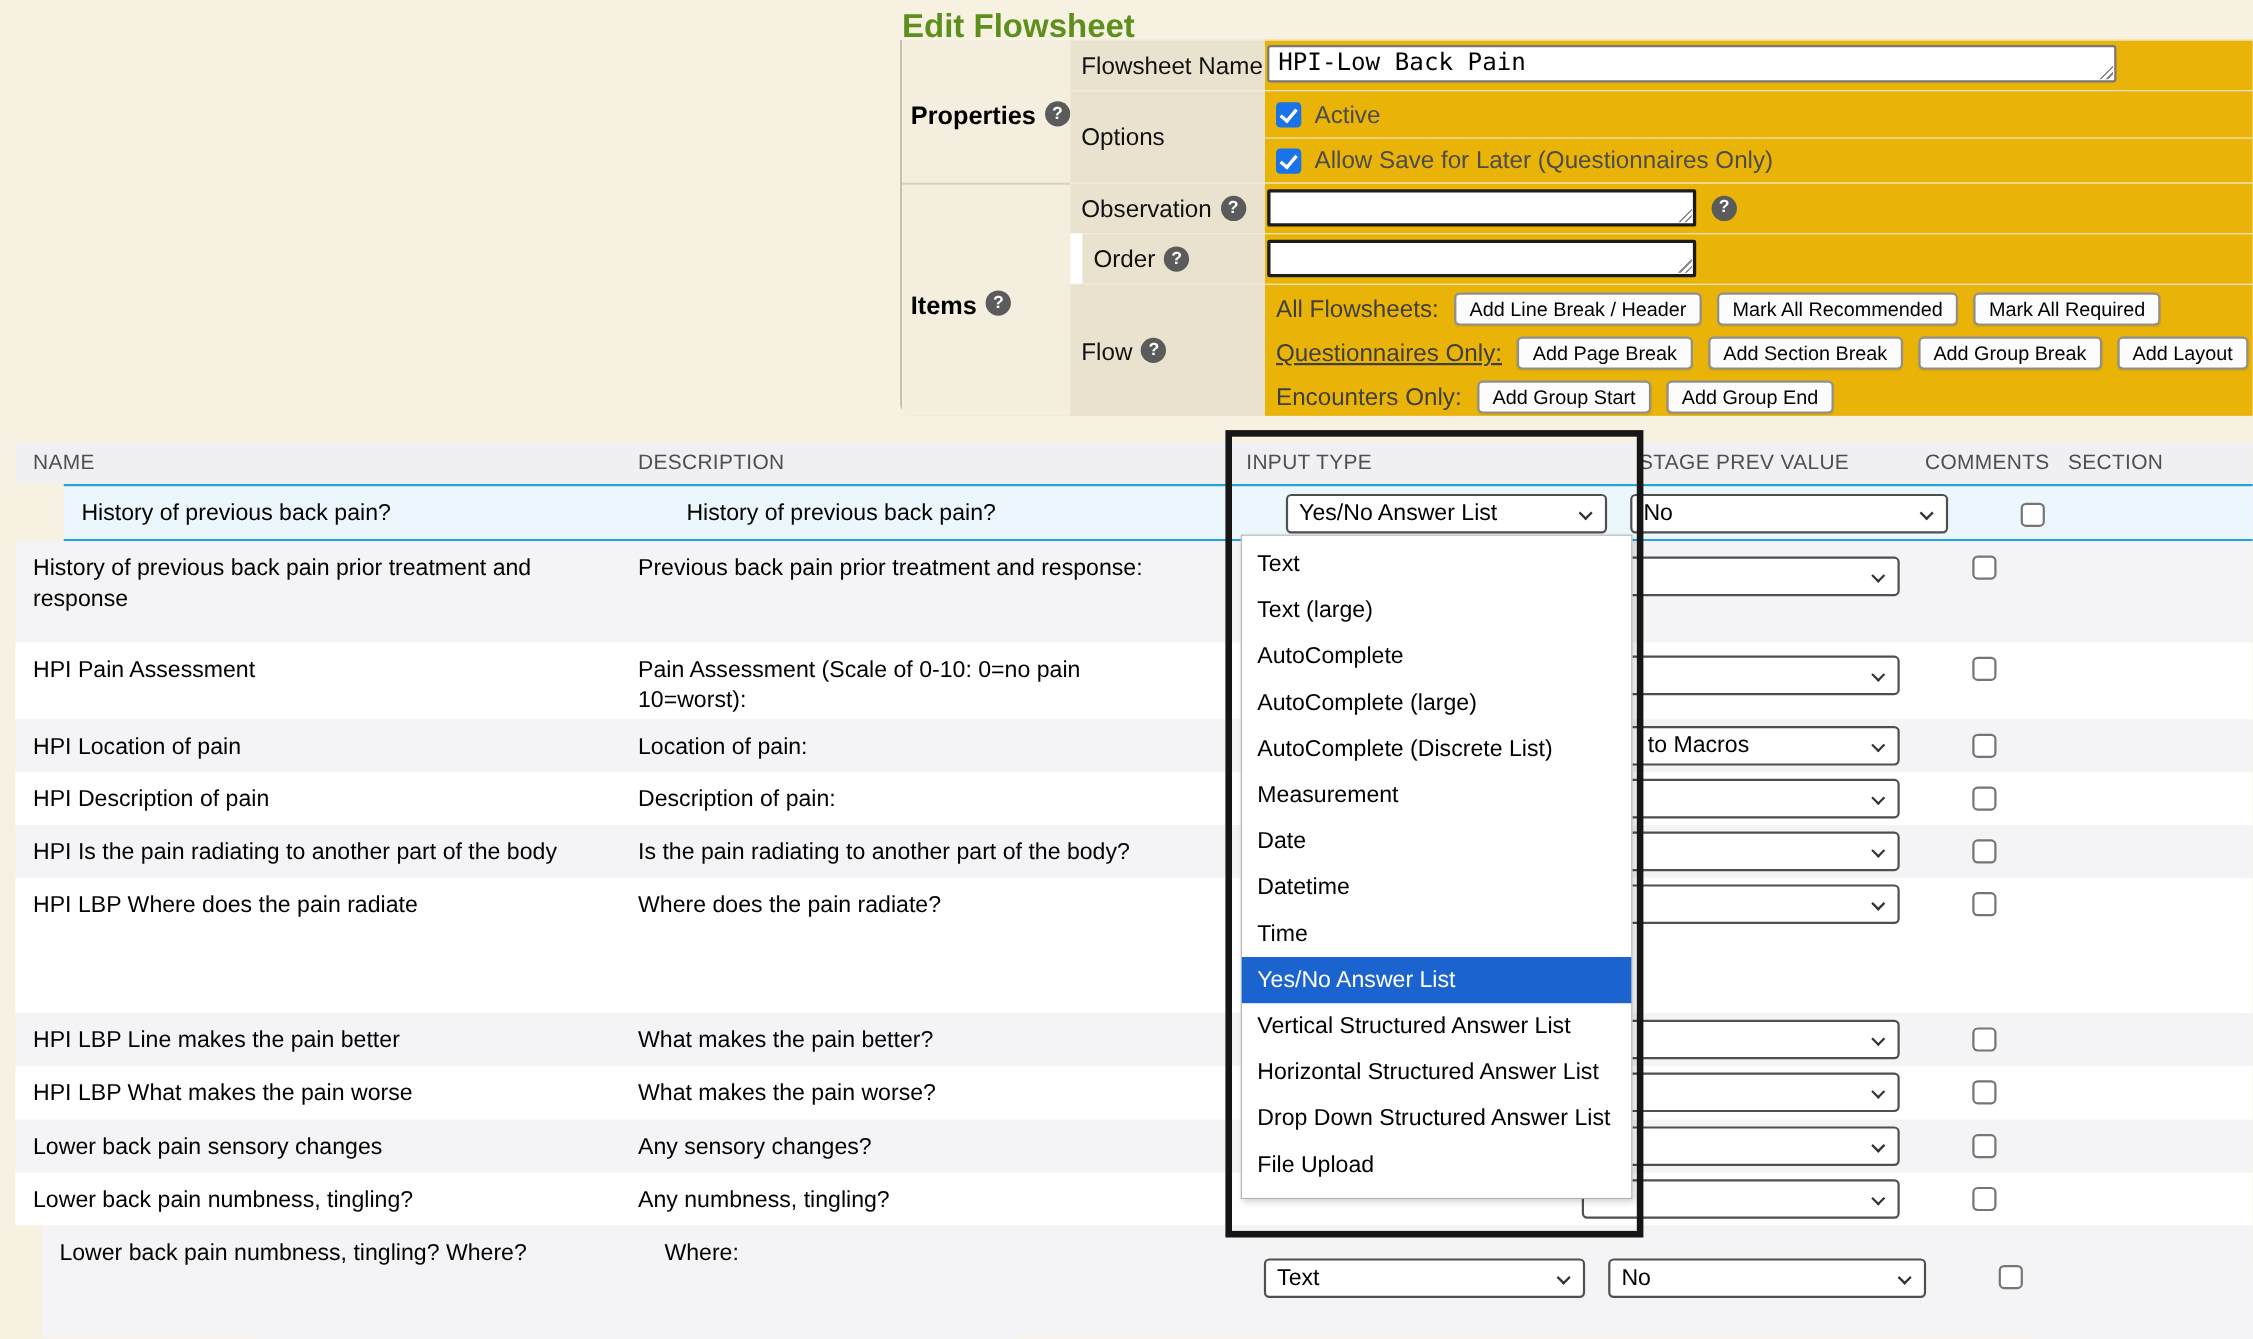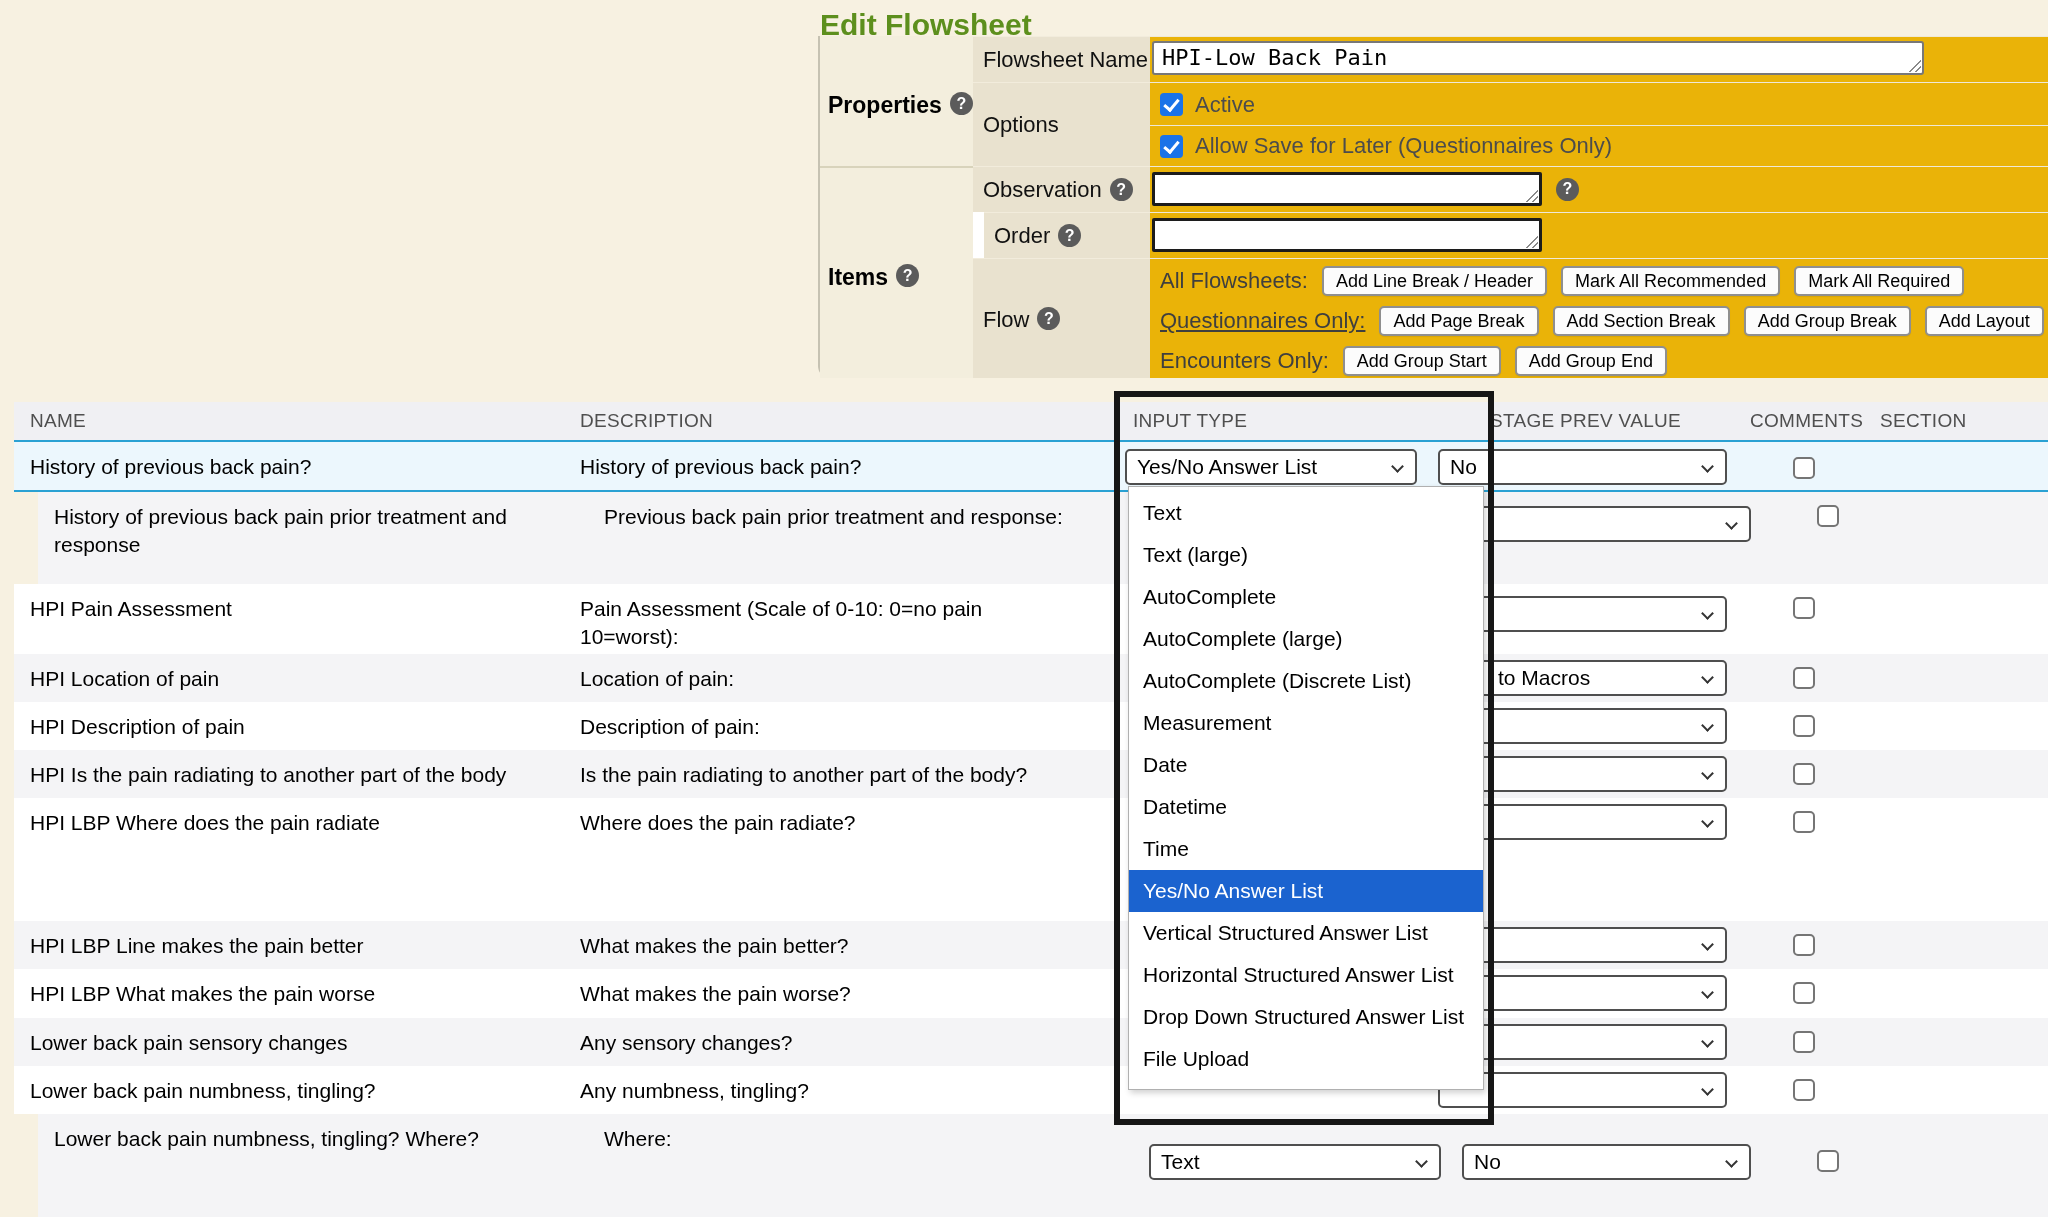--- a/index.html
+++ b/index.html
@@ -198,28 +198,28 @@
 <div id="table">
   <div class="thead" id="thead">
       <span style="left: 16px;">NAME</span>
       <span style="left: 566px;">DESCRIPTION</span>
       <span style="left: 1119px;">INPUT TYPE</span>
       <span style="left: 1476px;">STAGE PREV VALUE</span>
       <span style="left: 1736px;">COMMENTS</span>
       <span style="left: 1866px;">SECTION</span>
     </div>
   <div id="tbody">
-      <div class="trow selected" style="height: 52px;">
+      <div class="trow selected" style="height: 52px; margin-left: 44px;">
         <div class="cell-name">History of previous back pain?</div>
         <div class="cell-desc">History of previous back pain?</div>
         <div class="sel input-sel" style="top: 7px;">Yes/No Answer List<span class="chev"></span></div>
         <div class="sel stage-sel" style="top: 7px;">No<span class="chev"></span></div>
         <div class="cbx" style="top: 15px;"></div>
       </div>
-      <div class="trow striped" style="height: 92px; margin-left: 24px;">
+      <div class="trow striped" style="height: 92px;">
         <div class="cell-name">History of previous back pain prior treatment and response</div>
         <div class="cell-desc">Previous back pain prior treatment and response:</div>
         <div class="sel stage-sel" style="top: 14px;">
           <span class="chev"></span>
         </div>
         <div class="cbx" style="top: 13px;"></div>
       </div>
       <div class="trow" style="height: 70px;">
         <div class="cell-name">HPI Pain Assessment</div>
         <div class="cell-desc">Pain Assessment (Scale of 0-10: 0=no pain 10=worst):</div>

